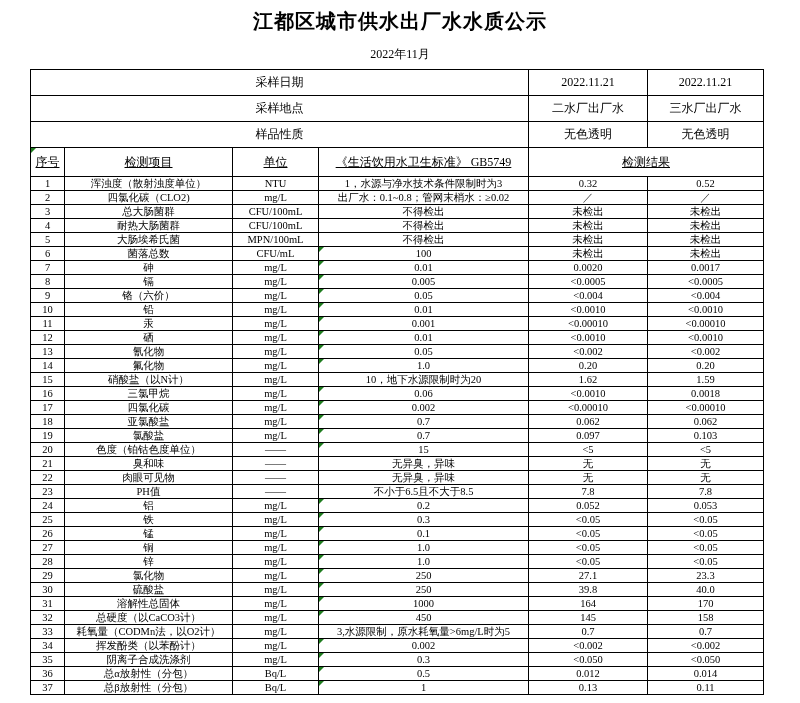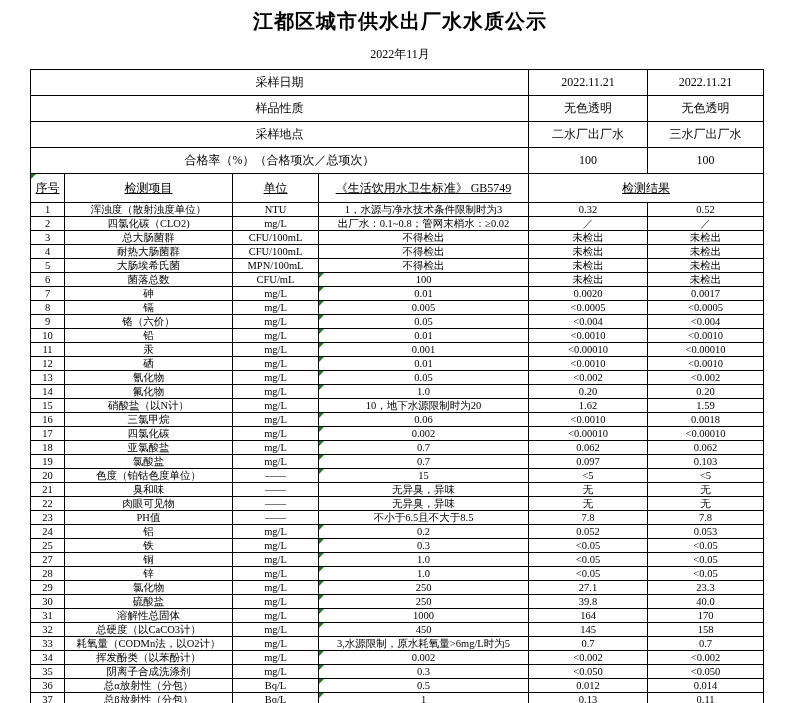--- a/index.html
+++ b/index.html
@@ -47,33 +47,28 @@
         <col style="width:119px">
         <col style="width:116px">
     </colgroup>
     <tbody>
       <tr class="sum">
         <td colspan="4">采样日期</td>
         <td>2022.11.21</td>
         <td>2022.11.21</td>
       </tr>
       <tr class="sum">
-        <td colspan="4">样品性质</td>
-        <td>无色透明</td>
-        <td>无色透明</td>
-      </tr>
-      <tr class="sum">
         <td colspan="4">采样地点</td>
         <td>二水厂出厂水</td>
         <td>三水厂出厂水</td>
       </tr>
       <tr class="sum">
-        <td colspan="4">合格率（%）（合格项次／总项次）</td>
-        <td>100</td>
-        <td>100</td>
+        <td colspan="4">样品性质</td>
+        <td>无色透明</td>
+        <td>无色透明</td>
       </tr>
       <tr class="colhead">
         <th class="rel"><span class="tri"></span><span>序号</span></th>
         <th>检测项目</th>
         <th>单位</th>
         <th>《生活饮用水卫生标准》 GB5749</th>
         <th colspan="2">检测结果</th>
       </tr>
     </tbody>
     <tbody>
@@ -296,20 +291,28 @@
 
         <tr class="dr">
           <td>25</td>
           <td class="l">铁</td>
           <td>mg/L</td>
           <td class="rel"><span class="tri"></span><span>0.3</span></td>
           <td>&lt;0.05</td>
           <td>&lt;0.05</td>
         </tr>
 
+        <tr class="dr">
+          <td>26</td>
+          <td class="l">锰</td>
+          <td>mg/L</td>
+          <td class="rel"><span class="tri"></span><span>0.1</span></td>
+          <td>&lt;0.05</td>
+          <td>&lt;0.05</td>
+        </tr>
 
         <tr class="dr">
           <td>27</td>
           <td class="l">铜</td>
           <td>mg/L</td>
           <td class="rel"><span class="tri"></span><span>1.0</span></td>
           <td>&lt;0.05</td>
           <td>&lt;0.05</td>
         </tr>
 

